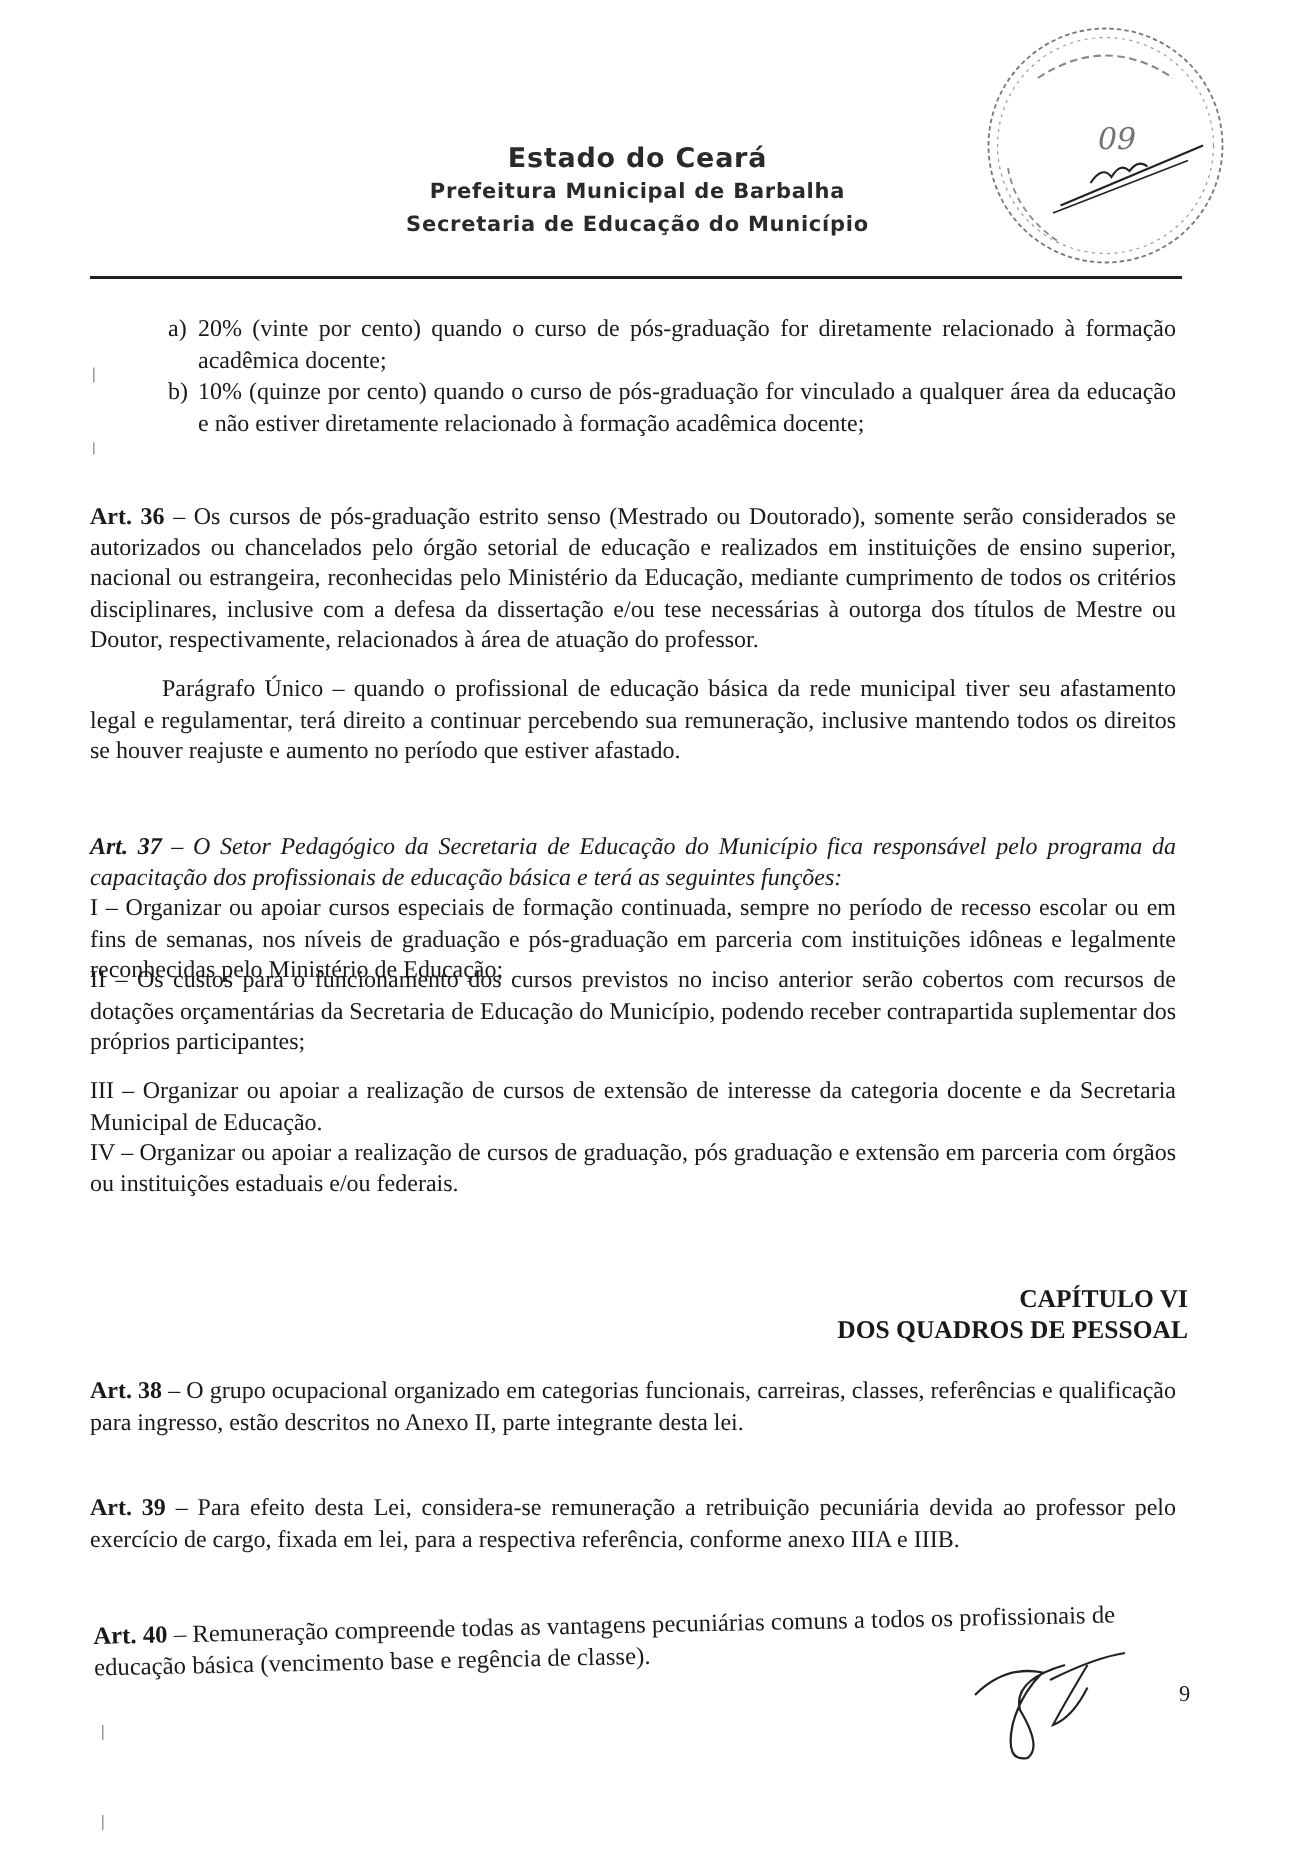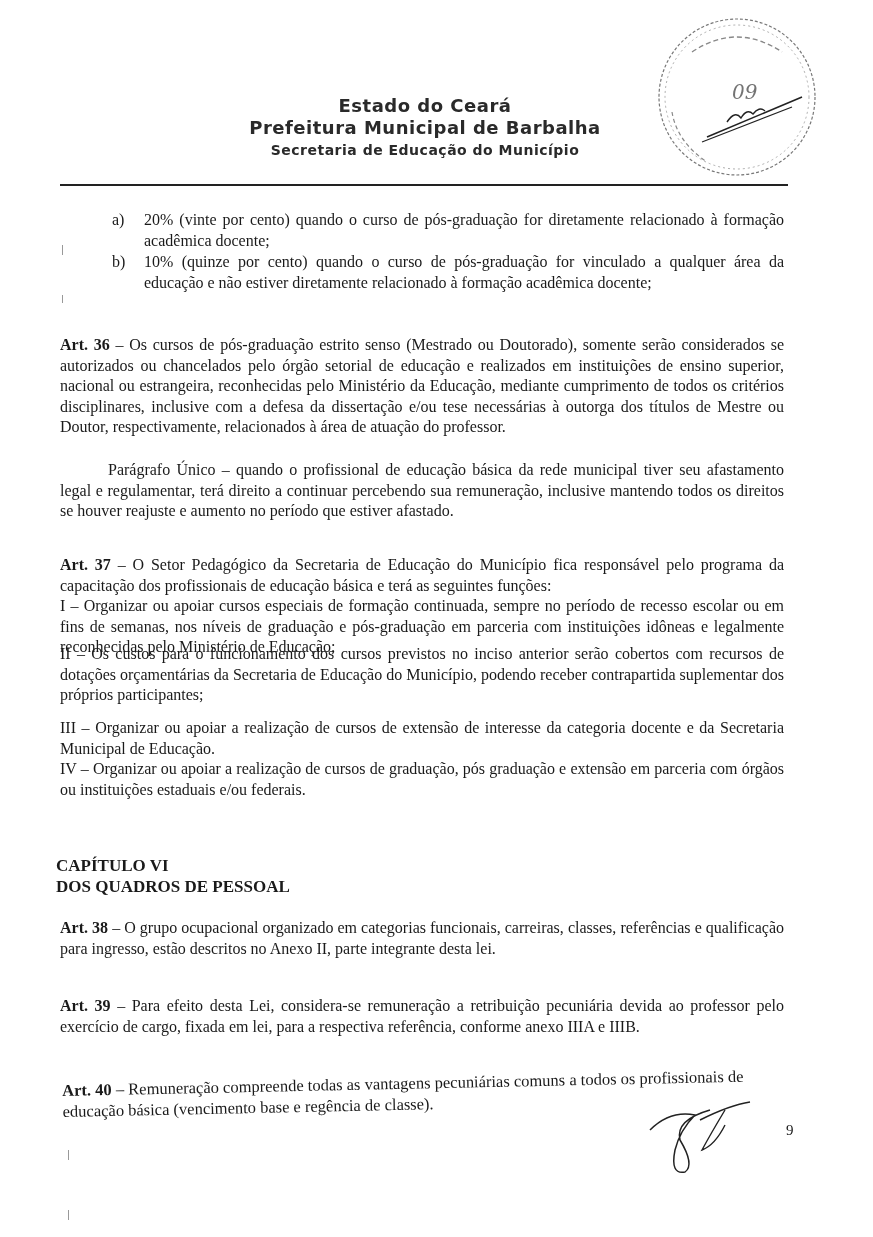--- a/index.html
+++ b/index.html
@@ -5,39 +5,39 @@
     html, body { margin: 0; padding: 0; background: #ffffff; }
     body { width: 873px; height: 1237px; position: relative; overflow: hidden; color: #1a1a1a; }
     .page { position: absolute; left: 0; top: 0; width: 722px; height: 1237px; background: #fff; }
 
     .header { position: absolute; left: 60px; top: 95px; width: 730px; text-align: center; }
     .header .l1, .header .l2, .header .l3 {
       font-family: "DejaVu Sans", sans-serif; font-weight: bold; color: #2a2a2a;
       letter-spacing: 0.5px; line-height: 22px;
     }
     .header .l1 { font-size: 18px; }
-    .header .l2 { font-size: 18px; }
+    .header .l2 { font-size: 14px; }
     .header .l3 { font-size: 14px; }
     .rule { position: absolute; left: 60px; top: 184px; width: 728px; height: 2px; background: #222; }
 
     .seal { position: absolute; left: 652px; top: 12px; width: 170px; height: 170px; }
     .seal-num { position: absolute; left: 732px; top: 80px; font-family: "DejaVu Serif", serif; font-style: italic; font-size: 20px; color: #737373; }
 
     .body-text {
       position: absolute; left: 60px; width: 724px;
       font-family: "Liberation Serif", serif; font-size: 16px; line-height: 20.5px;
       text-align: justify; color: #1a1a1a;
     }
     .body-text b { font-weight: bold; }
     .list-item { position: absolute; left: 112px; width: 672px; font-family: "Liberation Serif", serif; font-size: 16px; line-height: 20.5px; text-align: justify; }
     .list-item .mk { position: absolute; left: 0; top: 0; }
-    .list-item .tx { margin-left: 32px; display: block; }
+    .list-item .tx { margin-left: 20px; display: block; }
     .indent { text-indent: 48px; }
 
-    .chapter { position: absolute; left: 56px; width: 724px; text-align: left; font-family: "Liberation Serif", serif; font-weight: bold; font-size: 17px; line-height: 21px; }
+    .chapter { position: absolute; left: 68px; width: 724px; text-align: right; font-family: "Liberation Serif", serif; font-weight: bold; font-size: 17px; line-height: 21px; }
 
     .art40 { position: absolute; left: 62px; top: 1080px; width: 740px; font-family: "Liberation Serif", serif; font-size: 16.5px; line-height: 21px; transform: rotate(-1.2deg); transform-origin: left top; }
     .pagenum { position: absolute; left: 786px; top: 1122px; font-family: "Liberation Serif", serif; font-size: 15px; }
     .signature { position: absolute; left: 640px; top: 1090px; width: 120px; height: 90px; }
     .scan-mark { position: absolute; width: 1px; background: #999; }
   </style>
 </head>
 <body>
 
 <div class="page">
@@ -65,23 +65,23 @@
     <span class="tx">20% (vinte por cento) quando o curso de pós-graduação for diretamente relacionado à formação acadêmica docente;</span>
   </div>
   <div class="list-item" style="top:252px;">
     <span class="mk">b)</span>
     <span class="tx">10% (quinze por cento) quando o curso de pós-graduação for vinculado a qualquer área da educação e não estiver diretamente relacionado à formação acadêmica docente;</span>
   </div>
 
   <div class="body-text" style="top:335px;">
     <b>Art. 36</b><span> – Os cursos de pós-graduação estrito senso (Mestrado ou Doutorado), somente serão considerados se autorizados ou chancelados pelo órgão setorial de educação e realizados em instituições de ensino superior, nacional ou estrangeira, reconhecidas pelo Ministério da Educação, mediante cumprimento de todos os critérios disciplinares, inclusive com a defesa da dissertação e/ou tese necessárias à outorga dos títulos de Mestre ou Doutor, respectivamente, relacionados à área de atuação do professor.</span>
   </div>
-  <div class="body-text indent" style="top:460px;">Parágrafo Único – quando o profissional de educação básica da rede municipal tiver seu afastamento legal e regulamentar, terá direito a continuar percebendo sua remuneração, inclusive mantendo todos os direitos se houver reajuste e aumento no período que estiver afastado.</div>
+  <div class="body-text indent" style="top:450px;">Parágrafo Único – quando o profissional de educação básica da rede municipal tiver seu afastamento legal e regulamentar, terá direito a continuar percebendo sua remuneração, inclusive mantendo todos os direitos se houver reajuste e aumento no período que estiver afastado.</div>
 
-  <div class="body-text" style="top:555px;">
+  <div class="body-text" style="top:555px;font-style:italic;">
     <b>Art. 37</b><span> – O Setor Pedagógico da Secretaria de Educação do Município fica responsável pelo programa da capacitação dos profissionais de educação básica e terá as seguintes funções:</span>
   </div>
   <div class="body-text" style="top:596px;">I – Organizar ou apoiar cursos especiais de formação continuada, sempre no período de recesso escolar ou em fins de semanas, nos níveis de graduação e pós-graduação em parceria com instituições idôneas e legalmente reconhecidas pelo Ministério de Educação;</div>
   <div class="body-text" style="top:644px;">II – Os custos para o funcionamento dos cursos previstos no inciso anterior serão cobertos com recursos de dotações orçamentárias da Secretaria de Educação do Município, podendo receber contrapartida suplementar dos próprios participantes;</div>
   <div class="body-text" style="top:759px;">IV – Organizar ou apoiar a realização de cursos de graduação, pós graduação e extensão em parceria com órgãos ou instituições estaduais e/ou federais.</div>
   <div class="body-text" style="top:718px;">III – Organizar ou apoiar a realização de cursos de extensão de interesse da categoria docente e da Secretaria Municipal de Educação.</div>
 
   <div class="chapter" style="top:855px;">CAPÍTULO VI</div>
   <div class="chapter" style="top:876px;">DOS QUADROS DE PESSOAL</div>
 

